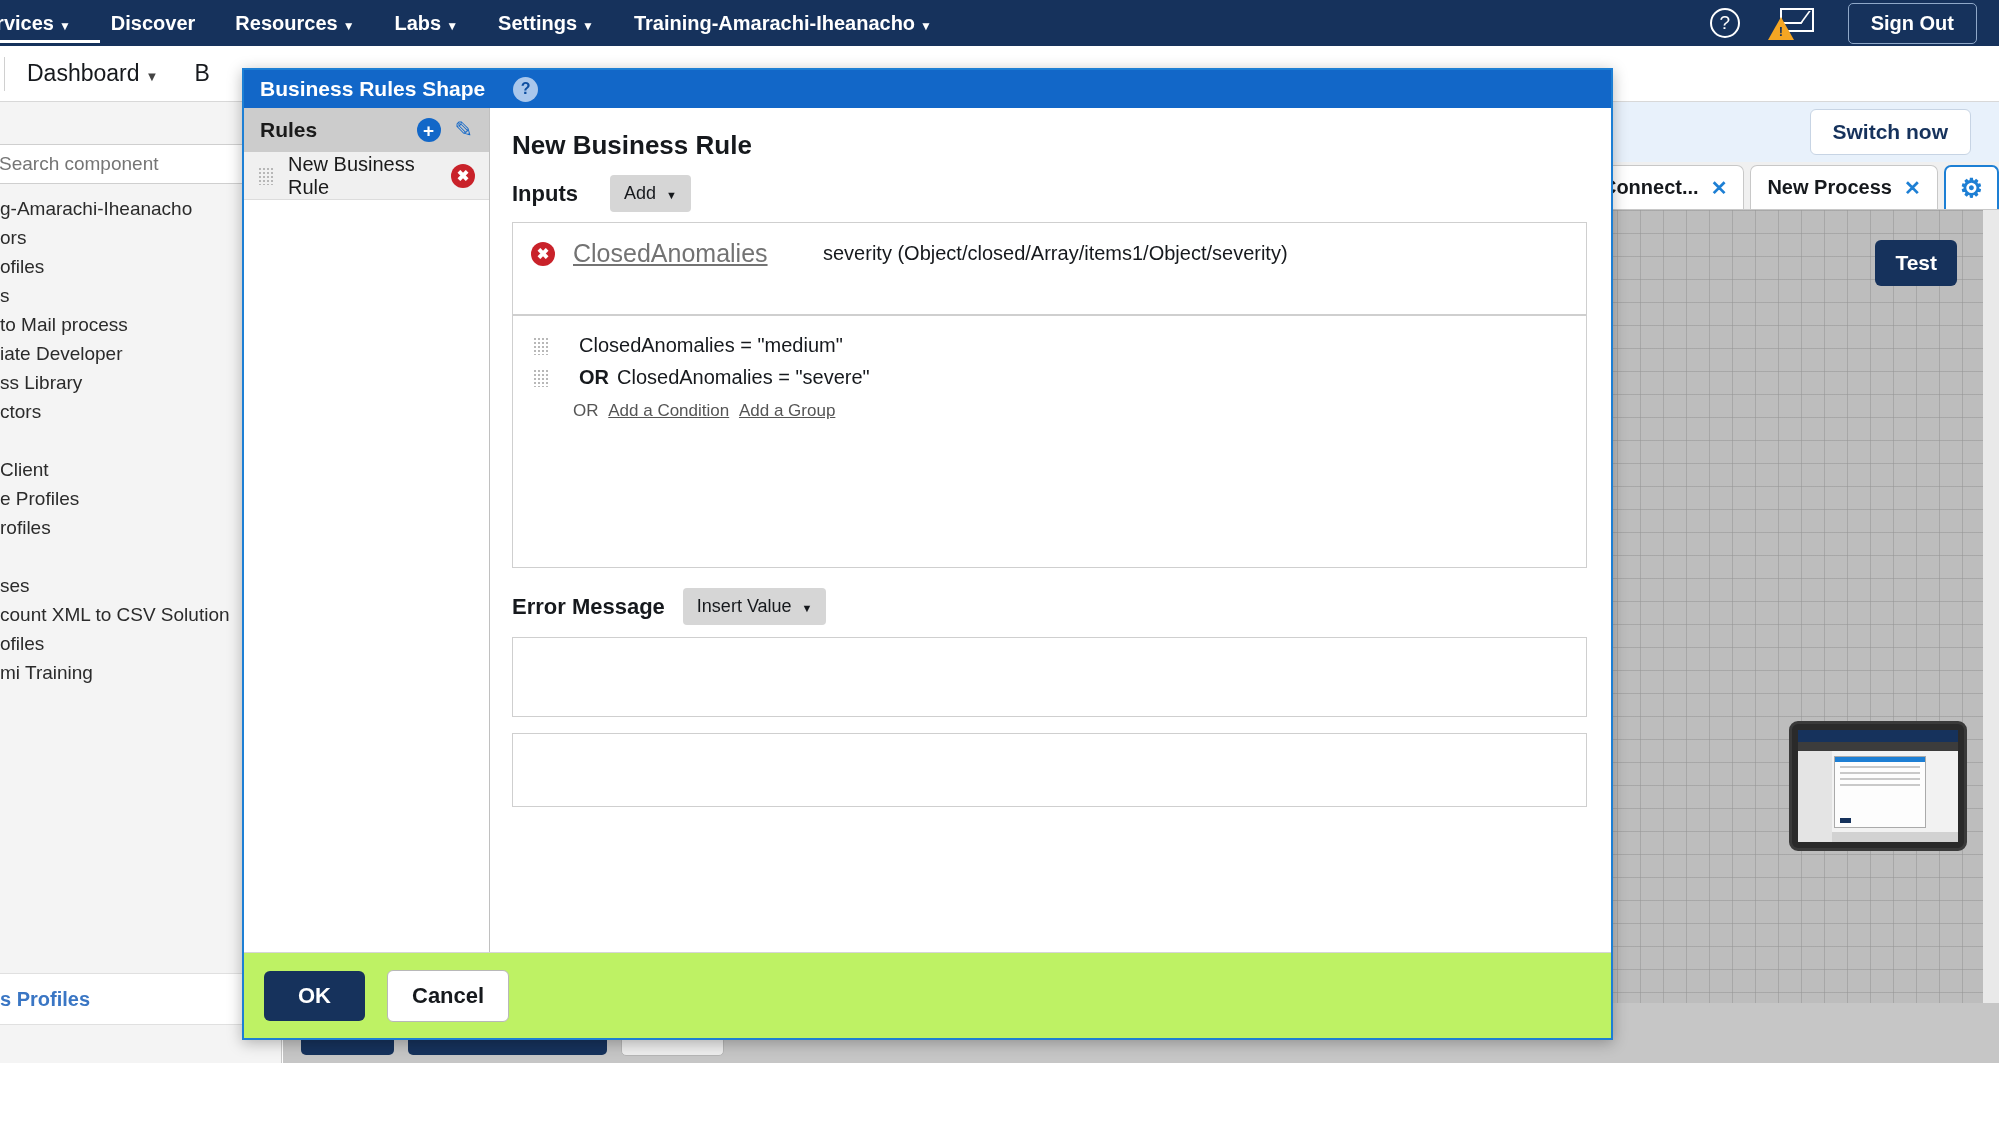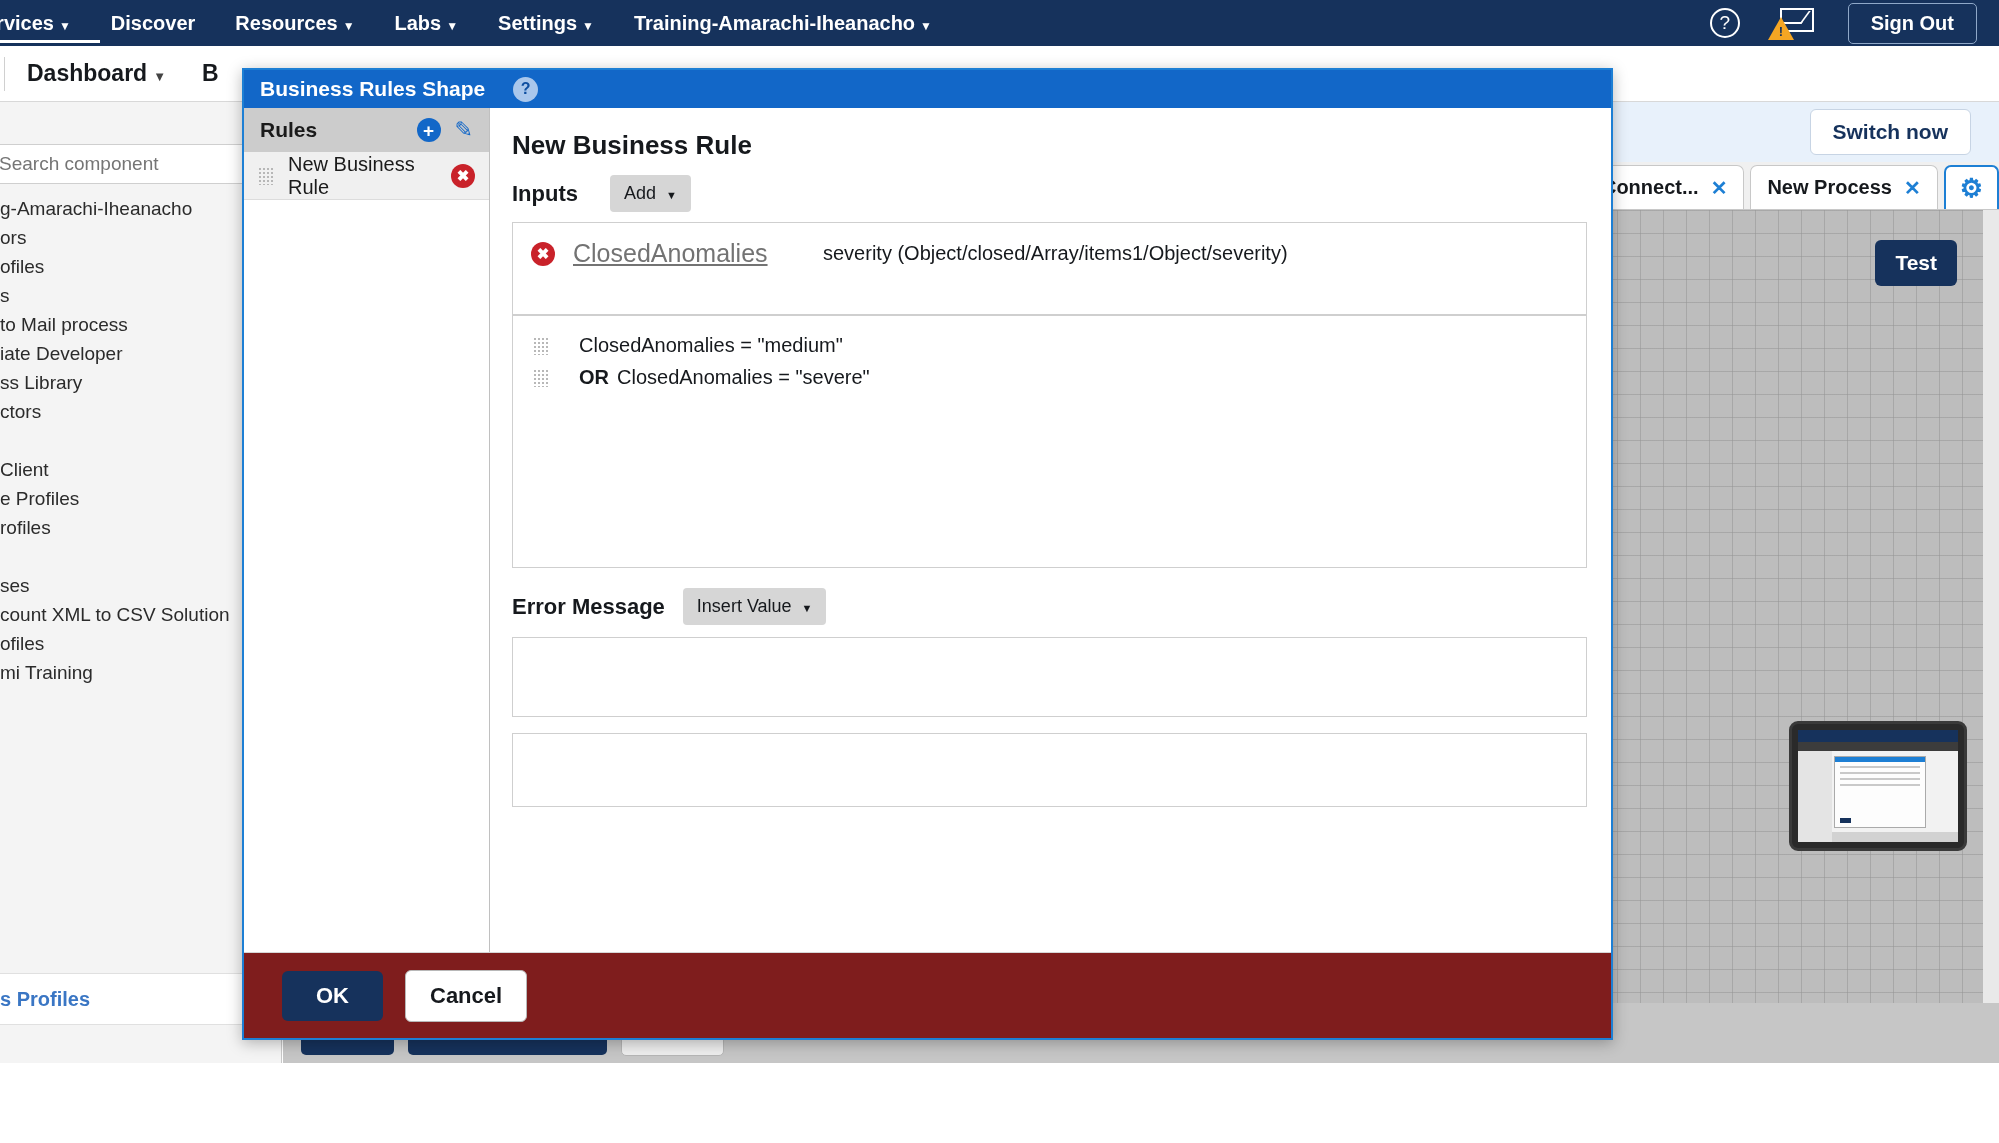--- a/index.html
+++ b/index.html
@@ -58,21 +58,21 @@
     background: transparent;
   }
 
   
   .subbar {
     position: absolute; left: 0; top: 46px; width: 1999px; height: 56px;
     background: #ffffff; border-bottom: 1px solid #d8d8d8; display: flex; align-items: center;
   }
   .subbar .divider { width: 1px; height: 34px; background: #d0d0d0; margin: 0 4px; }
   .dash-item {
-    font-size: 23px; font-weight: bold; color: #16191d; padding: 0 18px; cursor: pointer;
+    font-size: 23px; font-weight: normal; color: #16191d; padding: 0 18px; cursor: pointer;
     white-space: nowrap;
   }
   .dash-item .caret { font-size: 13px; margin-left: 6px; color: #444; }
   .dash-item.partial { color: #16191d; }
 
   
   .sidebar {
     position: absolute; left: 0; top: 102px; width: 282px; height: 961px;
     background: #f4f4f4; border-right: 1px solid #c8c8c8;
   }
@@ -273,22 +273,22 @@
   .cond-row { display: flex; align-items: center; margin-bottom: 9px; }
   .cond-row .ctext { font-size: 20px; color: #16191d; margin-left: 16px; }
   .cond-row .cop { font-weight: bold; }
   .cond-links { margin-top: 12px; margin-left: 40px; font-size: 17px; color: #555; }
   .cond-links .clink { text-decoration: underline; color: #555; cursor: pointer; margin-left: 5px; }
   .err-head { display: flex; align-items: center; margin: 20px 0 12px 0; }
   .err-box { height: 80px; }
   .err-box2 { height: 74px; margin-top: 16px; }
 
   .modal-footer {
-    height: 86px; flex: none; background: #7f1d1d; border-top: 1px solid #d6d6d6;
-    display: flex; align-items: center; padding-left: 38px;
+    height: 86px; flex: none; background: #bef264; border-top: 1px solid #d6d6d6;
+    display: flex; align-items: center; padding-left: 20px;
   }
   .ok-btn {
     background: #16325c; color: #ffffff; border: none; border-radius: 6px;
     font-size: 22px; font-weight: bold; padding: 12px 34px; margin-right: 22px; cursor: pointer;
     font-family: "Liberation Sans", sans-serif;
   }
   .cancel-btn {
     background: #ffffff; color: #16191d; border: 1px solid #b8b8b8; border-radius: 6px;
     font-size: 22px; font-weight: bold; padding: 12px 24px; cursor: pointer;
     font-family: "Liberation Sans", sans-serif;
@@ -452,20 +452,25 @@
         <div class="panel-box cond-box">
           <div class="cond-row">
             <span class="grip"></span>
             <span class="ctext">ClosedAnomalies = "medium"</span>
           </div>
           <div class="cond-row">
             <span class="grip"></span>
             <span class="ctext cop">OR</span>
             <span class="ctext" style="margin-left:8px">ClosedAnomalies = "severe"</span>
           </div>
+          <div class="cond-links">
+            <span>OR</span>
+            <span class="clink">Add a Condition</span>
+            <span class="clink">Add a Group</span>
+          </div>
         </div>
 
         <div class="err-head">
           <span class="sec-label">Error Message</span>
           <button class="dd-btn" style="margin-left:18px">
             <span>Insert Value</span><span class="ddc">▼</span>
           </button>
         </div>
         <div class="panel-box err-box"></div>
         <div class="panel-box err-box2"></div>

